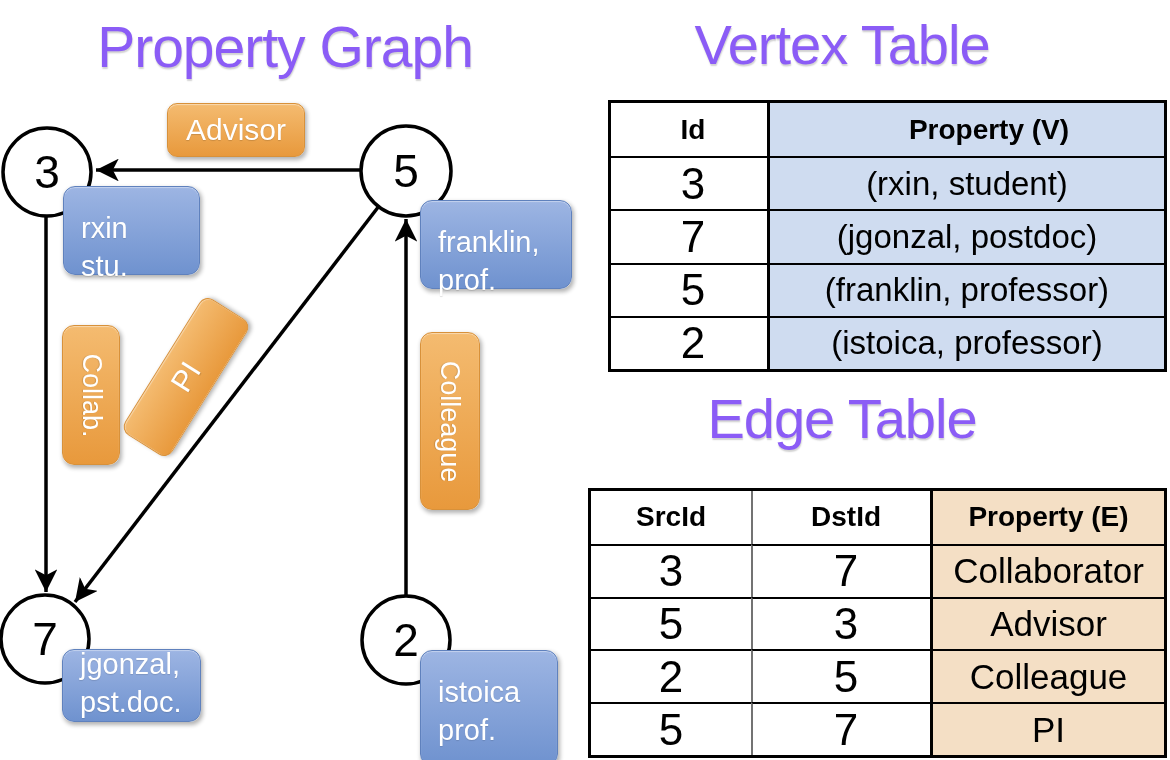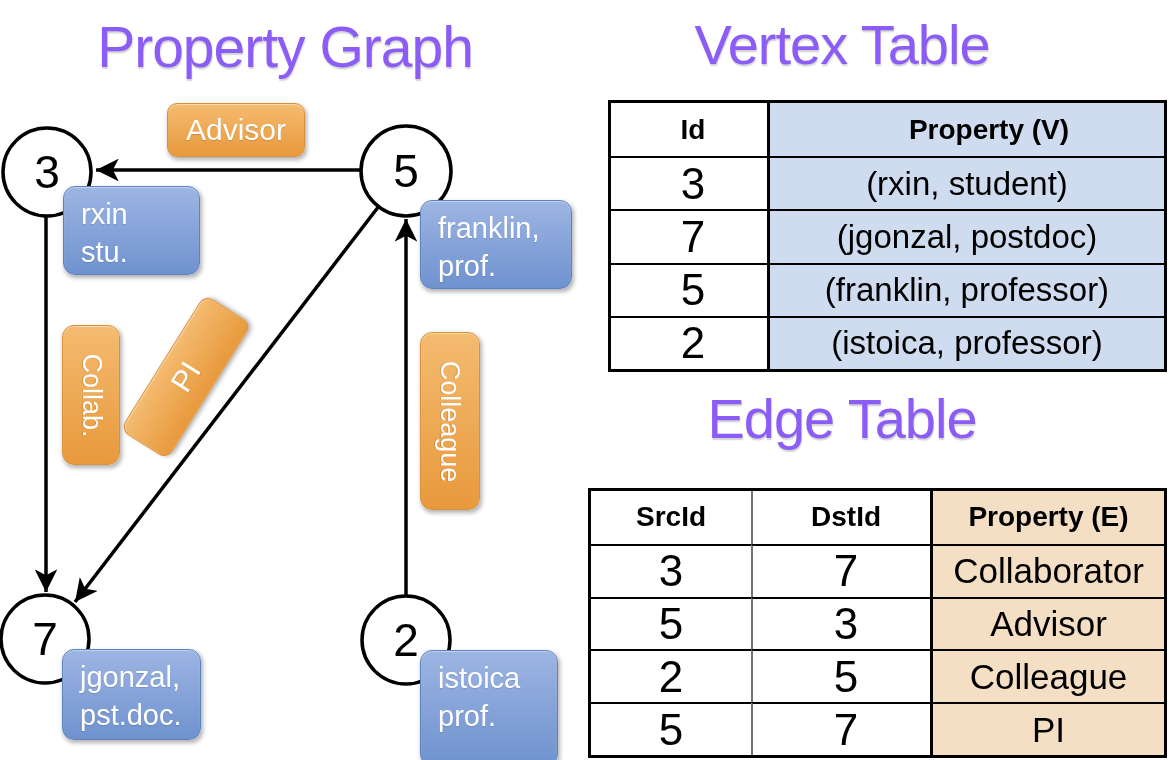--- a/index.html
+++ b/index.html
@@ -30,28 +30,28 @@
   .elabel.collab{left:62px;top:325px;width:56px;height:138px;border-radius:12px;font-size:27px;}
   .elabel.pi{left:106px;top:349px;width:158px;height:54px;transform:rotate(-58deg);font-size:30px;}
   .elabel.colleague{left:420px;top:332px;width:58px;height:176px;border-radius:12px;font-size:27px;}
   .vtext{transform:rotate(90deg);white-space:nowrap;}
 
   
   .nlabel{
     position:absolute;display:flex;flex-direction:column;justify-content:flex-start;
     background:linear-gradient(to bottom,var(--node-label-top,#9db5e3),var(--node-label-bottom,#6f92cf));
     border:1px solid #5f81bd;border-radius:12px;color:#fff;
-    padding:8px 0 0 17px;box-sizing:border-box;
+    padding:22px 0 0 17px;box-sizing:border-box;
     font-size:29px;line-height:38px;
     box-shadow:1.5px 2.5px 4px rgba(0,0,0,0.3), inset 0 1px 1px rgba(255,255,255,0.4);
     text-shadow:0 1px 1px rgba(0,0,0,0.12);
   }
   .nlabel.rxin{left:63px;top:186px;width:137px;height:89px;}
   .nlabel.franklin{left:420px;top:200px;width:152px;height:89px;}
-  .nlabel.jgonzal{left:62px;top:649px;width:139px;height:91px;}
+  .nlabel.jgonzal{left:62px;top:649px;width:139px;height:73px;justify-content:flex-end;}
   .nlabel.istoica{left:420px;top:650px;width:138px;height:116px;}
 
   
   .ptable{
     position:absolute;display:grid;grid-template-rows:repeat(5,1fr);
     border:3px solid #000;box-sizing:border-box;background:#fff;
   }
   .ptable.two-col{grid-template-columns:46% 54%;}
   .cell{
     display:flex;align-items:center;justify-content:center;

